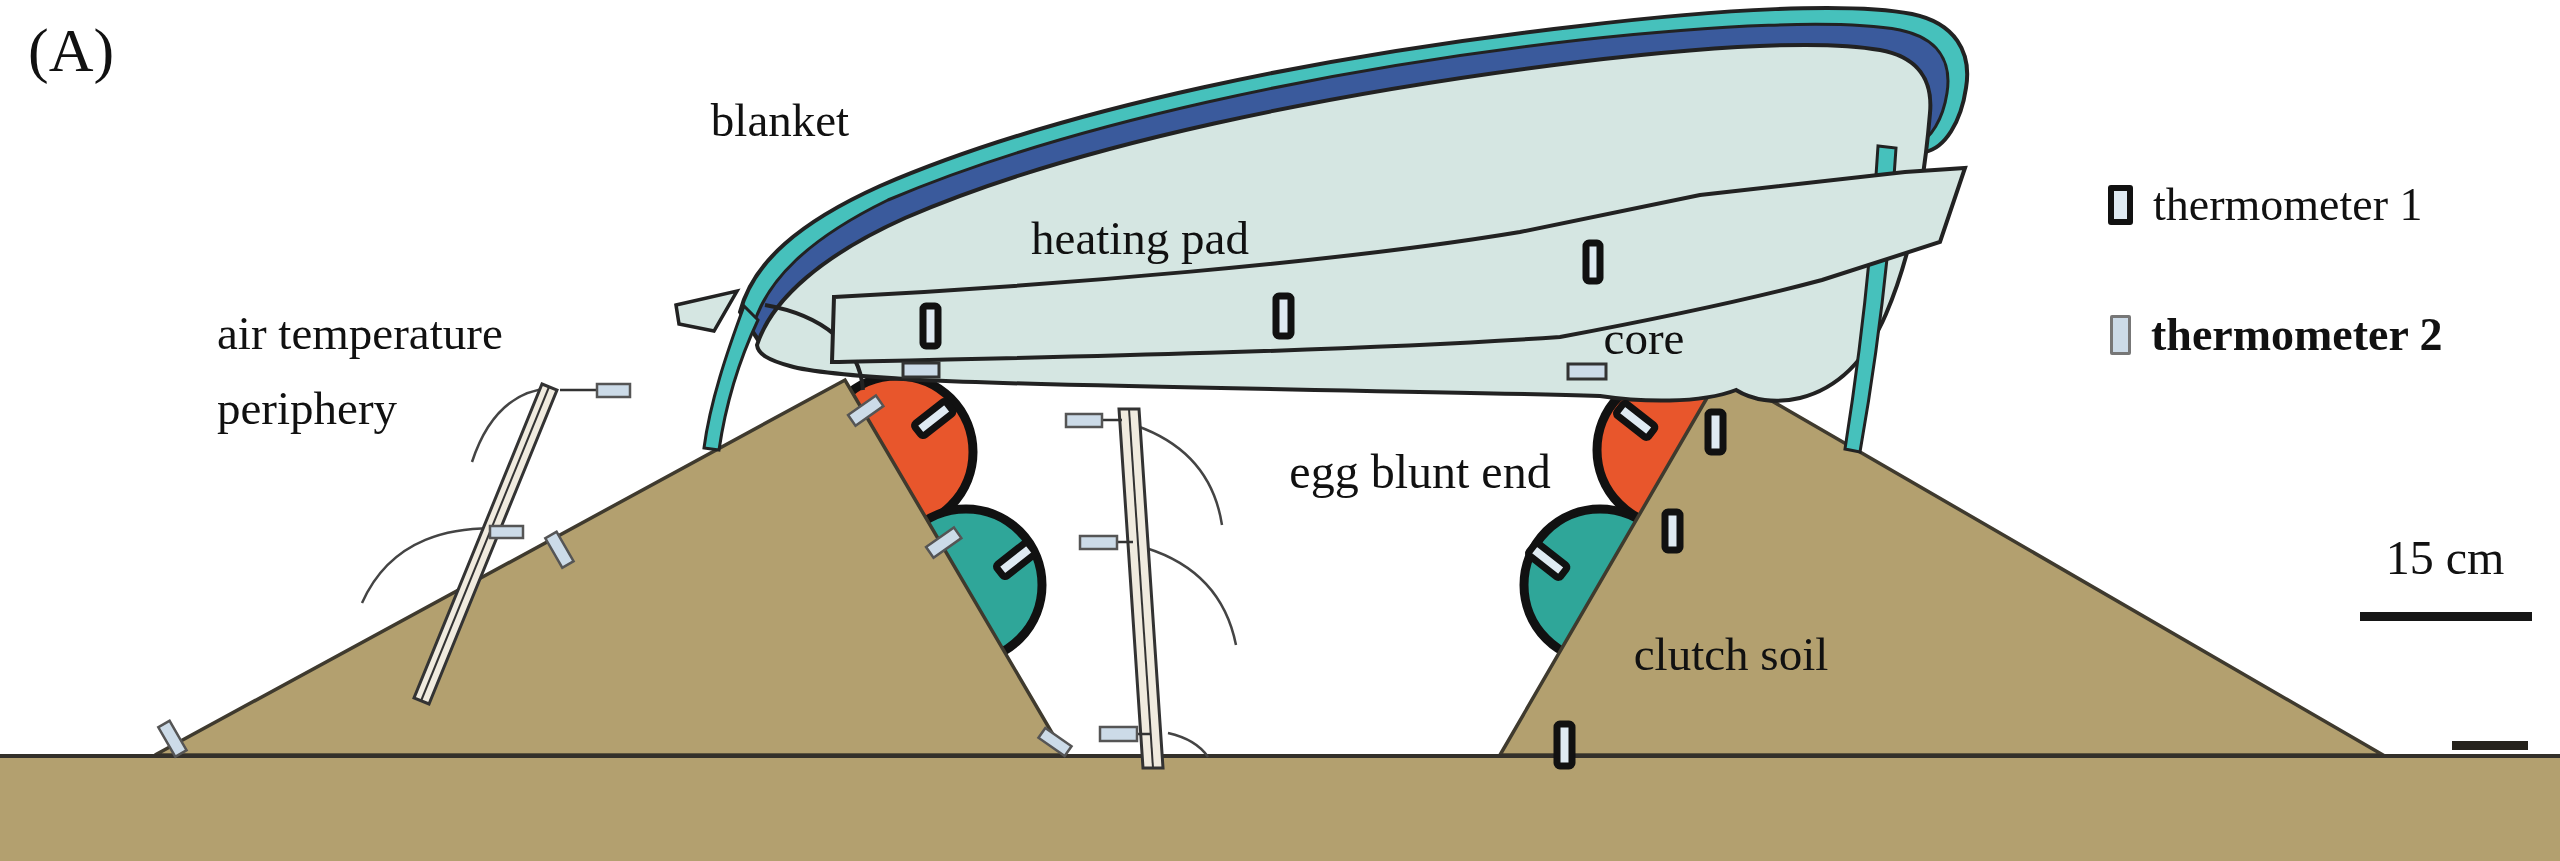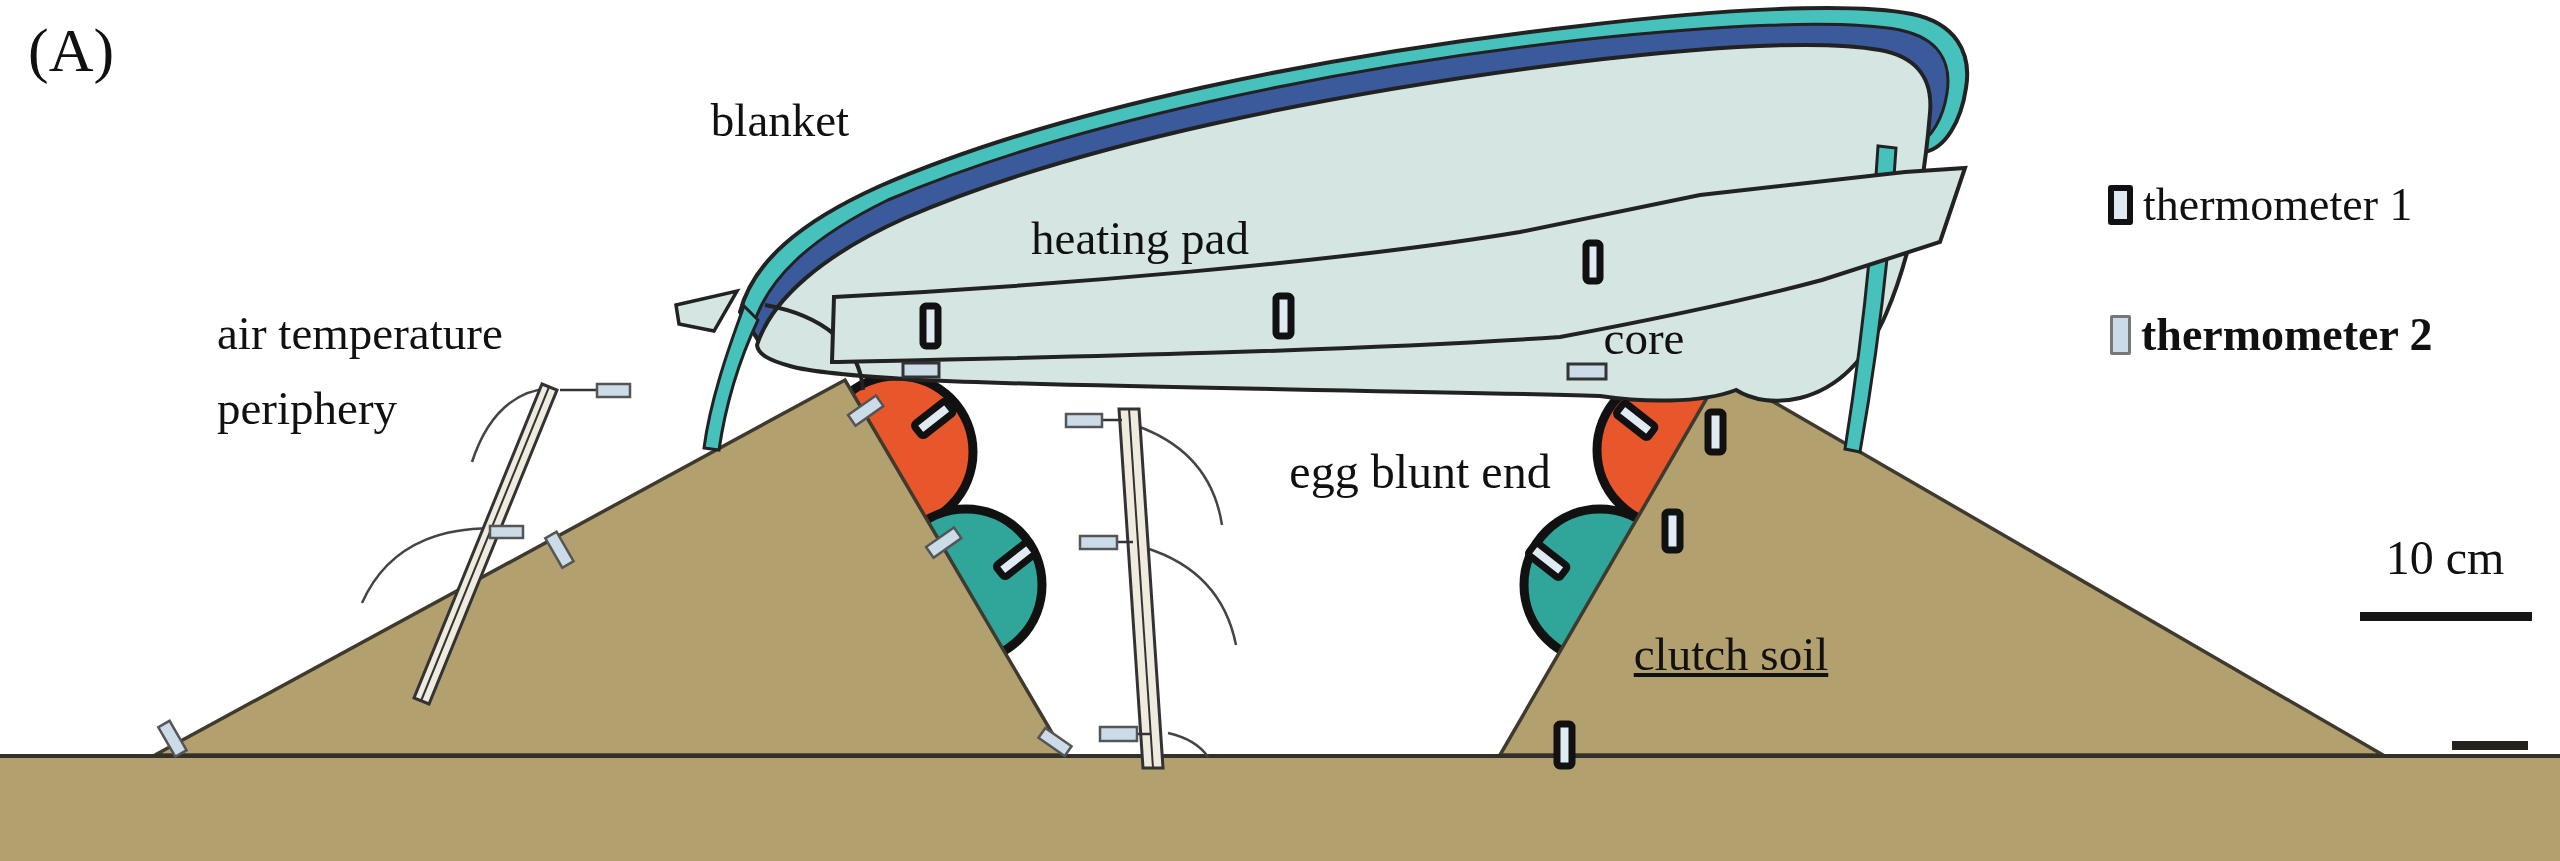--- a/index.html
+++ b/index.html
@@ -9,24 +9,24 @@
   }
   #diagram-svg{position:absolute;left:0;top:0;width:2560px;height:861px;}
   .lbl{position:absolute;white-space:nowrap;font-size:47px;color:#111;line-height:1.1;}
   .lbl.center{transform:translateX(-50%);}
   #panel-label{left:28px;top:16px;font-size:62px;}
   #label-blanket{left:780px;top:95px;}
   #label-heating-pad{left:1140px;top:213px;}
   #label-periphery{left:1500px;top:278px;}
   #label-core{left:1644px;top:313px;}
   #label-egg-blunt-end{left:1420px;top:446px;font-size:48px;}
-  #label-clutch-soil{left:1731px;top:629px;text-decoration:underline;}
+  #label-clutch-soil{left:1731px;top:629px;}
   #label-air-measurer{left:217px;top:296px;font-size:47px;line-height:1.6;}
   #label-scale{left:2445px;top:532px;font-size:48px;}
-  .legend-row{position:absolute;display:flex;align-items:center;gap:10px;}
+  .legend-row{position:absolute;display:flex;align-items:center;gap:20px;}
   #legend-row-1{left:2108px;top:178px;}
   #legend-row-2{left:2110px;top:308px;font-weight:bold;}
   .legend-row .txt{font-size:46px;}
   .t1-icon{width:13px;height:28px;background:#dfeaf2;border:6px solid #111;border-radius:3px;display:inline-block;}
   .t2-icon{width:15px;height:34px;background:#ccdbe8;border:3px solid #777;border-radius:2px;display:inline-block;}
   #scale-bar{position:absolute;left:2360px;top:612px;width:172px;height:9px;background:#161616;}
   #ground-dash{position:absolute;left:2452px;top:741px;width:76px;height:9px;background:#25221c;}
 </style>
 </head>
 <body>
@@ -121,17 +121,17 @@
 
   <div class="legend-row" id="legend-row-1">
     <span class="t1-icon"></span>
     <span class="txt">thermometer 1</span>
   </div>
   <div class="legend-row" id="legend-row-2">
     <span class="t2-icon"></span>
     <span class="txt">thermometer 2</span>
   </div>
 
-  <div class="lbl center" id="label-scale">10 cm</div>
+  <div class="lbl center" id="label-scale">15 cm</div>
   <div id="scale-bar"></div>
   <div id="ground-dash"></div>
 
 </div>
 
 </body></html>

